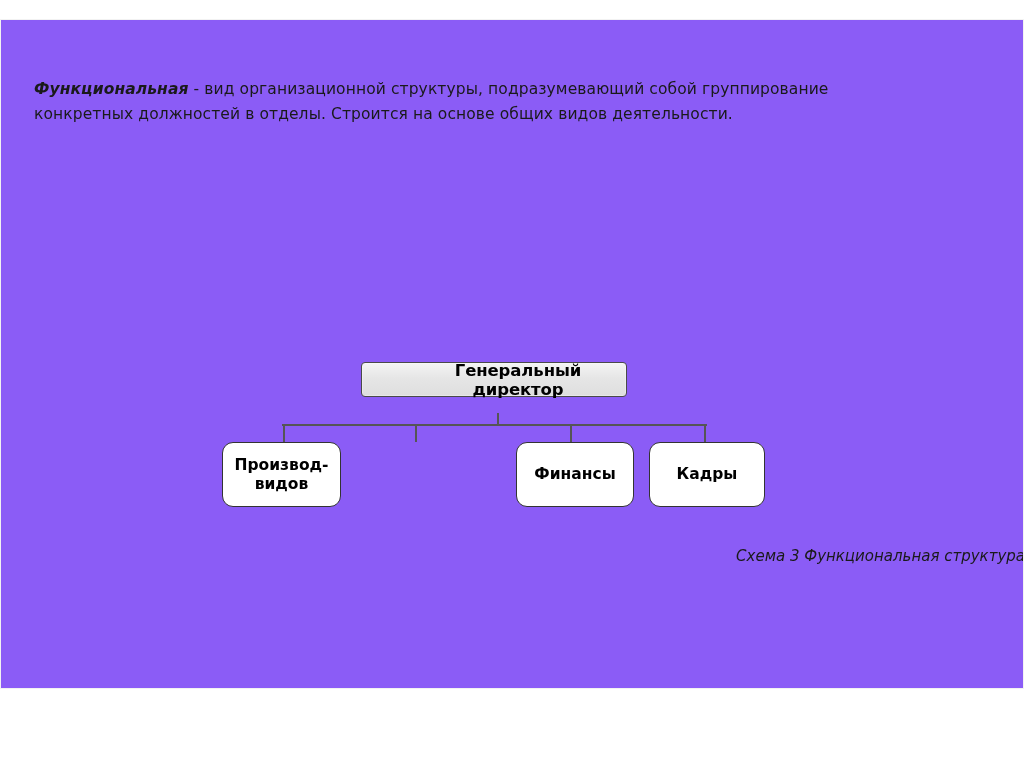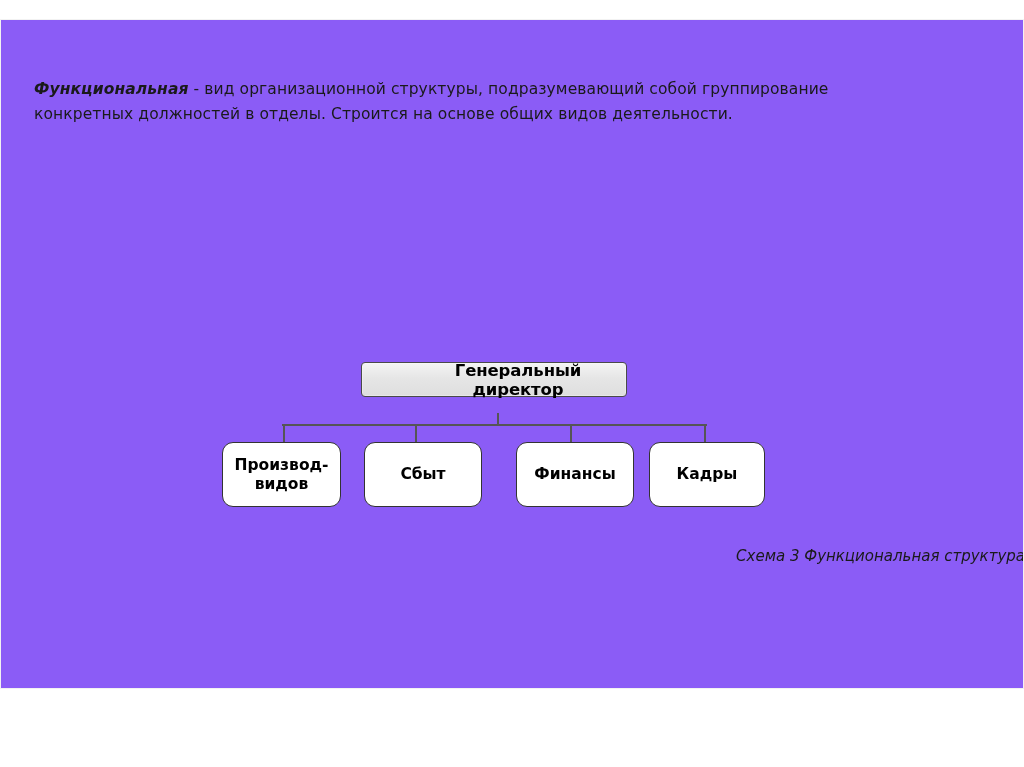--- a/index.html
+++ b/index.html
@@ -140,23 +140,20 @@
       <span>Генеральный директор</span>
     </div>
 
     <div class="node node-child c0">
       <span>
         <span>Производ-</span><br>
         <span>видов</span>
       </span>
     </div>
 
-    <div class="node node-child c1">
-      <span>Сбыт</span>
-    </div>
 
     <div class="node node-child c2">
       <span>Финансы</span>
     </div>
 
     <div class="node node-child c3">
       <span>Кадры</span>
     </div>
 
   </div>

